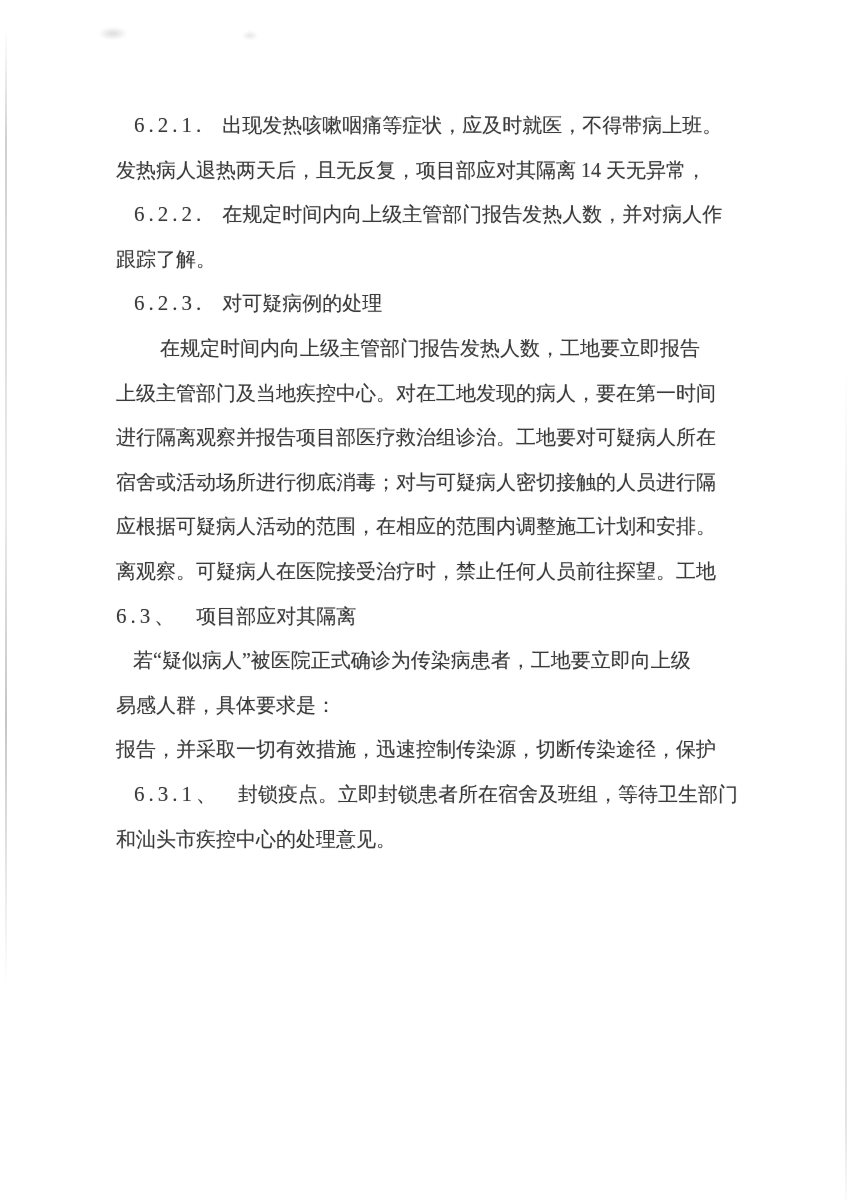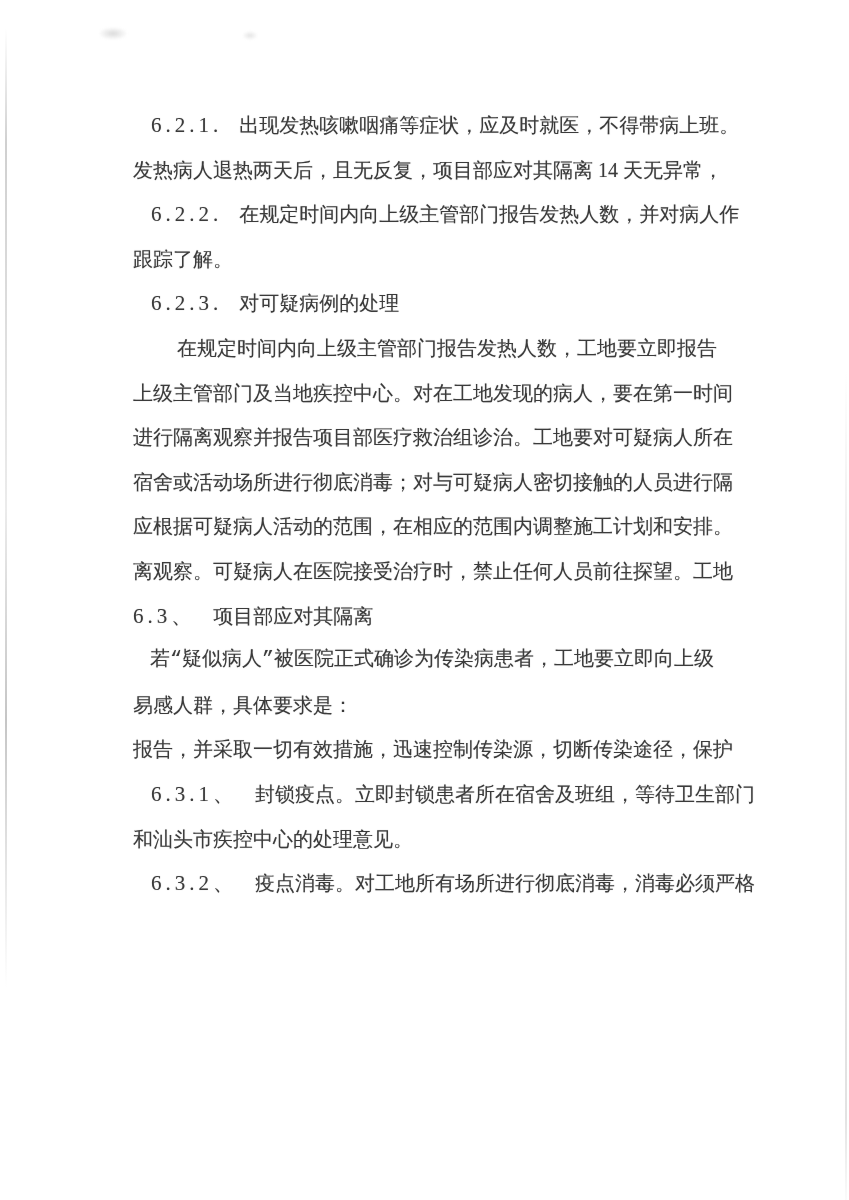--- a/index.html
+++ b/index.html
@@ -14,36 +14,36 @@
     position: relative;
     width: 849px;
     height: 1200px;
     background: var(--paper);
     overflow: hidden;
     font-family: "Liberation Serif", "DejaVu Serif", serif;
   }
   
   .doc {
     position: absolute;
-    left: 133px;
+    left: 116px;
     top: 103px;
     width: 612px;
     font-size: 20px;
     line-height: 44.6px;
     color: var(--ink);
     text-shadow: 0 0 1px rgba(90,90,90,0.45);
     letter-spacing: 0px;
   }
   .line {
     height: 44.6px;
     white-space: nowrap;
   }
   .ind-flush   { padding-left: 0; }
   .ind-section { padding-left: 18px; }
-  .ind-para1   { padding-left: 17px; font-family: Liberation Mono, monospace; }
+  .ind-para1   { padding-left: 17px; }
   .ind-para2   { padding-left: 44px; }
   .num {
     letter-spacing: 4px;
     margin-right: 12px;
     font-size: 21px;
   }
   
   .streak-left {
     position: absolute;
     left: 5px;
@@ -159,19 +159,15 @@
       <span class="txt">报告，并采取一切有效措施，迅速控制传染源，切断传染途径，保护</span>
     </div>
       <div class="line ind-section">
       <span class="num">6.3.1、</span>
       <span class="txt">封锁疫点。立即封锁患者所在宿舍及班组，等待卫生部门</span>
     </div>
       <div class="line ind-flush">
       
       <span class="txt">和汕头市疾控中心的处理意见。</span>
     </div>
-      <div class="line ind-section">
-      <span class="num">6.3.2、</span>
-      <span class="txt">疫点消毒。对工地所有场所进行彻底消毒，消毒必须严格</span>
-    </div>
     </div>
 
 </div>
 
 </body></html>

